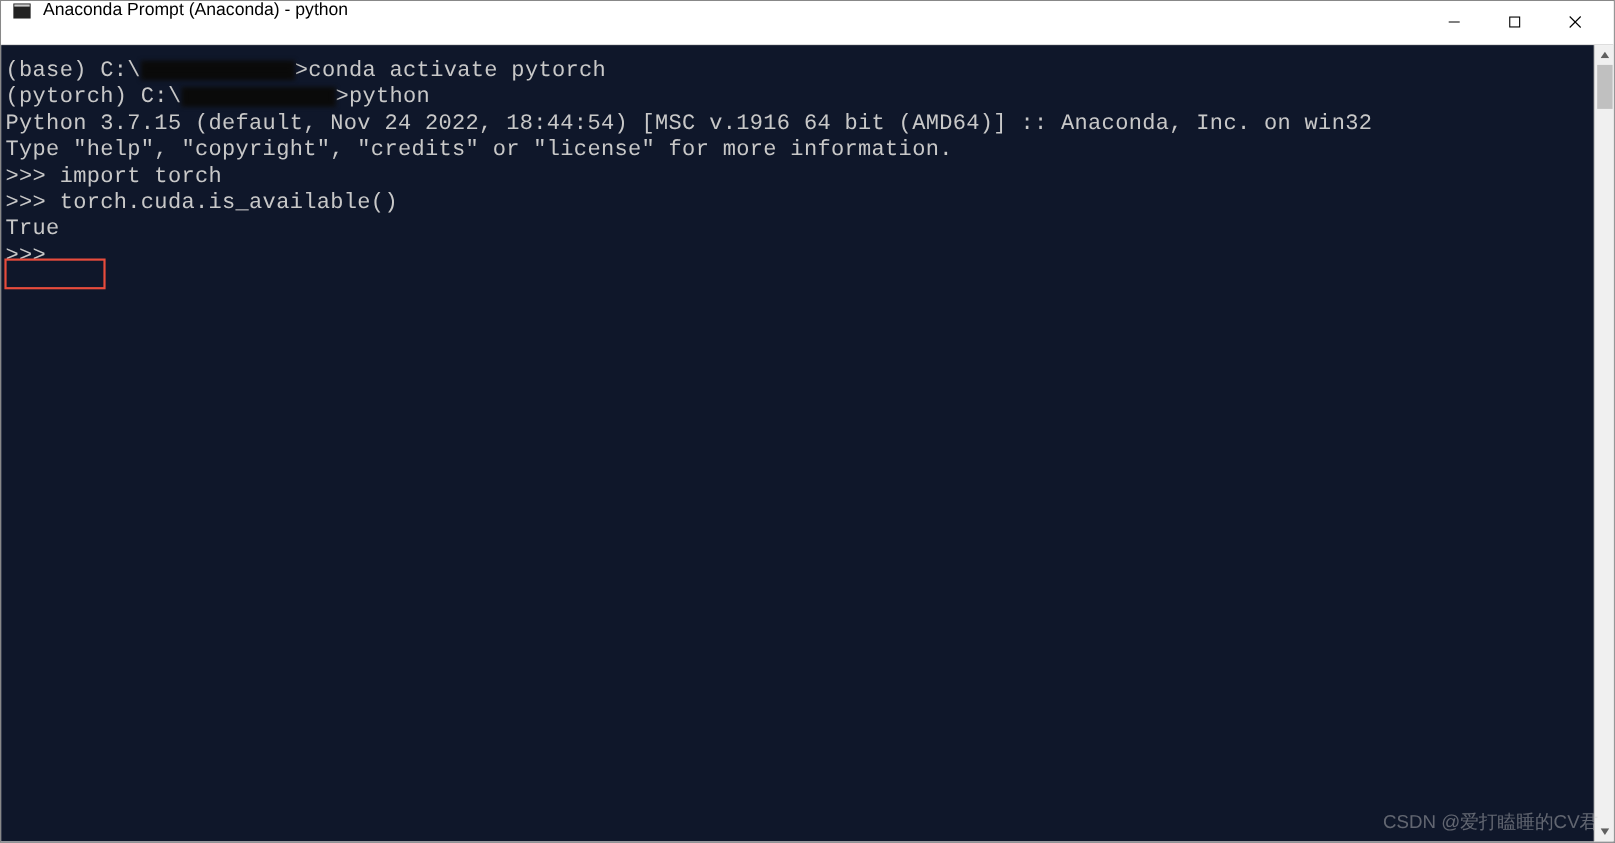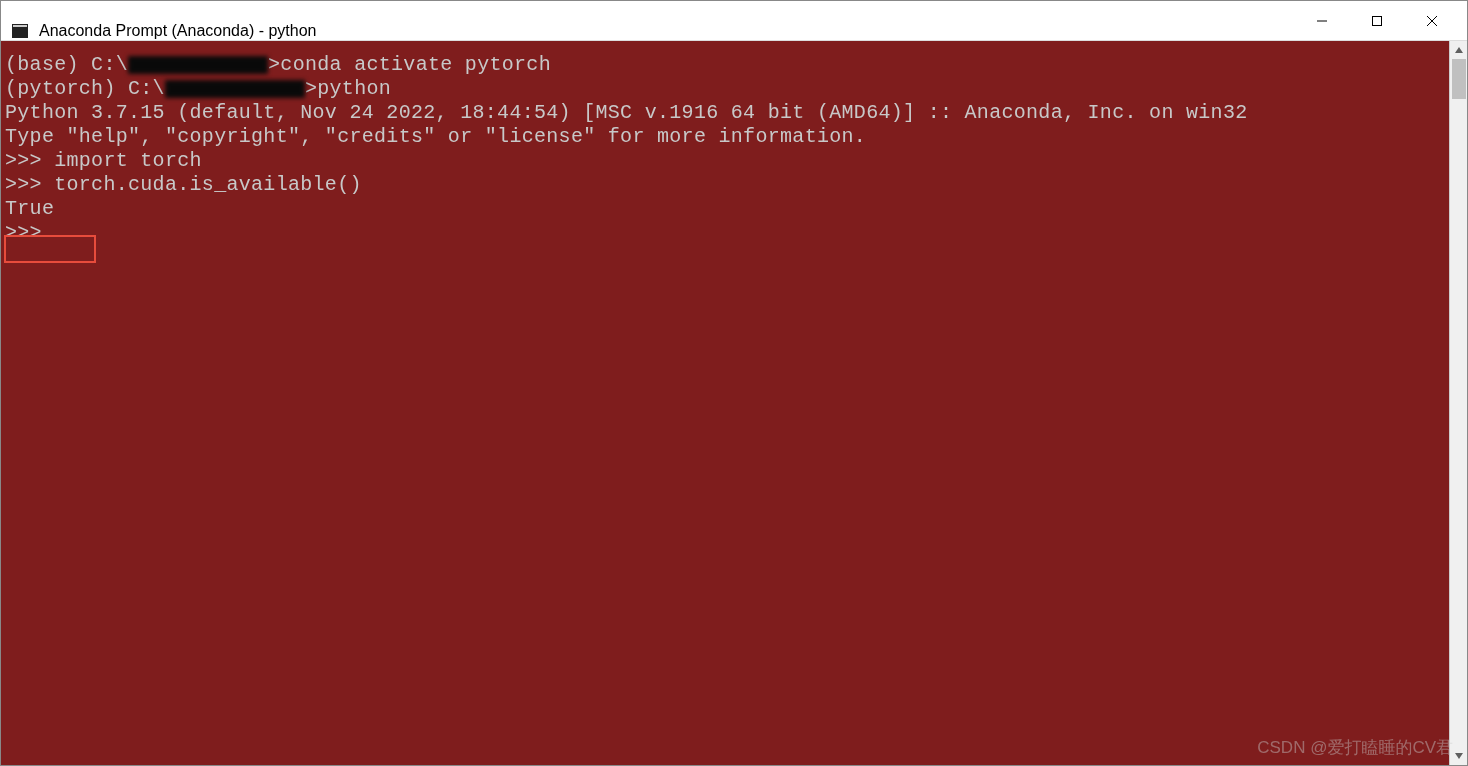--- a/index.html
+++ b/index.html
@@ -9,21 +9,21 @@
       background: #ffffff;
       font-family: "Segoe UI", Tahoma, sans-serif;
       overflow: hidden;
       position: relative;
       border: 1px solid #888;
     }
     .titlebar {
       height: 40px;
       background: #ffffff;
       display: flex;
-      align-items: flex-end;
+      align-items: flex-start;
       padding: 0 8px 0 10px;
       border-bottom: 1px solid #ddd;
     }
     .titlebar .app-icon {
       width: 18px;
       height: 18px;
       margin-right: 10px;
       display: flex;
       align-items: center;
       justify-content: center;
@@ -49,21 +49,21 @@
     .terminal-wrapper {
       position: absolute;
       top: 40px;
       left: 0;
       right: 0;
       bottom: 0;
       display: flex;
     }
     .terminal {
       flex: 1;
-      background: #7f1d1d;
+      background: #0f172a;
       color: #c8c8c8;
       font-family: "NSimSun","SimSun","Consolas","Courier New",monospace;
       font-size: 20px;
       line-height: 24px;
       padding: 12px 0 0 4px;
       white-space: pre;
       letter-spacing: 0.3px;
       overflow: hidden;
     }
     .scrollbar {

